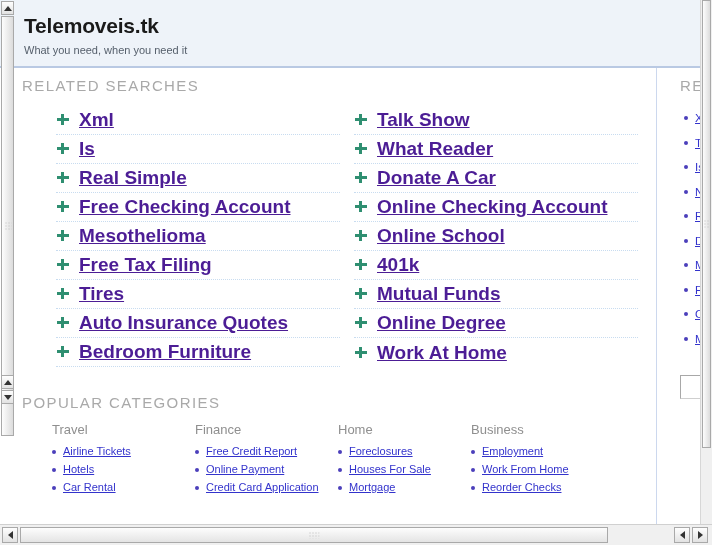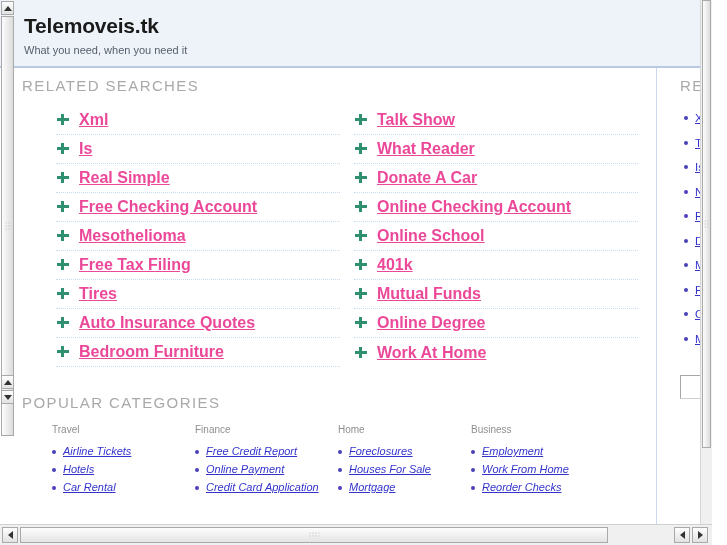--- a/index.html
+++ b/index.html
@@ -117,48 +117,47 @@
     background: #2f8f71;
   }
   .rs-arrow::after {
     content: "";
     position: absolute;
     left: 5px; top: 1px;
     width: 3px; height: 11px;
     background: #2f8f71;
   }
   .rs-link {
-    font-size: 16px;
+    font-size: 19px;
     font-weight: bold;
-    color: #ec4899;
+    color: #4c1d95;
     text-decoration: underline;
     white-space: nowrap;
     cursor: pointer;
   }
 
   
   #cats-wrap { margin-top: 18px; }
   #cats-grid {
     margin-top: 14px;
     padding-left: 52px;
     display: grid;
     grid-template-columns: 143px 143px 133px 1fr;
   }
   .cat-title {
-    font-size: 10px;
+    font-size: 13px;
     color: #8f8f8f;
     margin-bottom: 6px;
     line-height: 14px;
   }
   .cat-li {
     display: flex;
     align-items: center;
     line-height: 17px;
     margin-bottom: 1px;
-    font-style: italic;
   }
   .cat-bullet {
     width: 4px; height: 4px;
     border-radius: 50%;
     background: #4b3fbb;
     margin-right: 7px;
     flex: none;
   }
   .cat-link {
     font-size: 11px;

